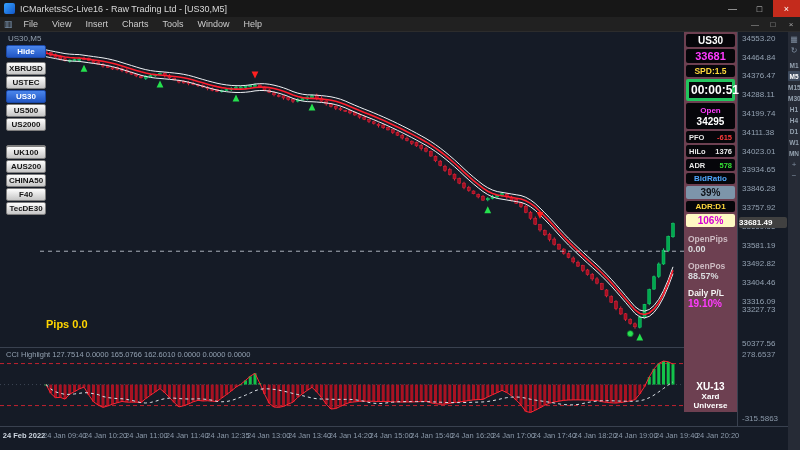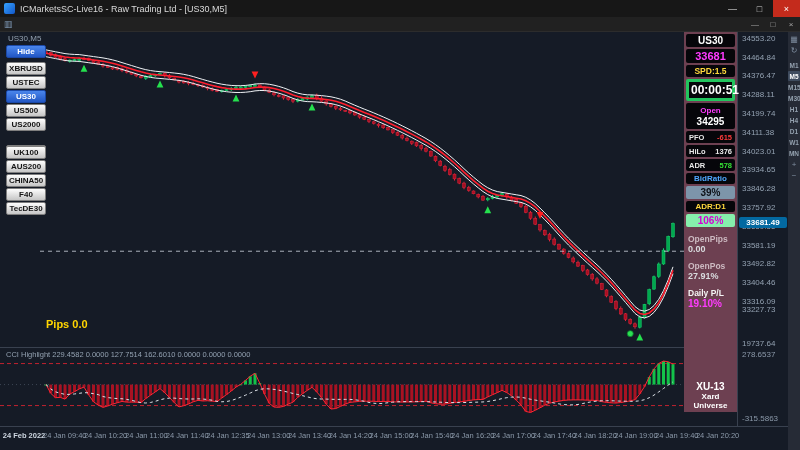--- a/index.html
+++ b/index.html
@@ -36,22 +36,22 @@
            font-size:8px;font-weight:bold;color:#141414;border:1px solid #7e7e7e;border-radius:2px;
            background:linear-gradient(#fdfdfd,#c6c6c6);display:flex;align-items:center;justify-content:center;cursor:pointer;}
   .sym-btn.selected,.sym-btn.hide{background:linear-gradient(#4a86ec,#2257c4);color:#fff;border-color:#1b49a8;}
   .sym-btn.hide{top:13px;}
   #symbol-buttons{position:absolute;left:0;top:0;width:0;height:0;}
   
   #price-scale{position:absolute;left:737px;top:0;width:51px;height:394px;background:#151b26;
                border-left:1px solid #39414f;box-sizing:border-box;cursor:ns-resize;}
   .ptick{position:absolute;left:4px;font-size:8px;color:#93a1b1;white-space:nowrap;}
   .ptick.sub{color:#8b99a9;}
-  #price-tag{position:absolute;left:1px;right:1px;background:#0369a1;color:#fff;font-size:8px;
-             font-weight:bold;text-align:center;border-radius:2px;padding:1px 0;z-index:3;}
+  #price-tag{position:absolute;left:1px;right:1px;background:#404040;color:#fff;font-size:8px;
+             font-weight:bold;text-align:left;border-radius:2px;padding:1px 0;z-index:3;}
   
   #time-axis{position:absolute;left:0;top:395px;width:788px;height:23px;background:#151b26;cursor:ew-resize;}
   .taxis-label{position:absolute;top:4px;transform:translateX(-50%);font-size:7.5px;color:#8b99a9;white-space:nowrap;}
   .taxis-label.day{color:#cdd6e0;font-weight:bold;}
   
   #tf-strip{position:absolute;left:788px;top:0;width:12px;height:418px;background:#262b36;
             display:flex;flex-direction:column;align-items:center;padding-top:3px;box-sizing:border-box;gap:2px;}
   .strip-icon{font-size:8px;line-height:9px;color:#7f8ea0;cursor:pointer;}
   #tf-list{display:flex;flex-direction:column;gap:1px;margin-top:3px;}
   .tf{width:12px;text-align:center;font-size:6.5px;font-weight:bold;color:#93a0ae;
@@ -69,21 +69,21 @@
   .pill.openblock{display:flex;flex-direction:column;line-height:11px;padding:2px;}
   .open-lab{font-size:8px;color:#ff3bff;}
   .open-val{font-size:10px;color:#ffffff;}
   .pill.kv{display:flex;justify-content:space-between;font-size:7.5px;color:#e8e8e8;padding:1.5px 3px;}
   .pill.kv .v{color:#e8e8e8;}
   .pill.kv .v.red{color:#ff3b3b;}
   .pill.kv .v.green{color:#35e035;}
   .pill.bidratio{font-size:8px;color:#4fa8ff;}
   .ratio-bar{background:#7d95aa;color:#0e1218;font-size:10px;border-radius:2px;padding:1px 0;}
   .pill.adrd1{font-size:8px;color:#ffd83d;}
-  .adr-bar{background:#86efac;color:#d400d4;font-size:10px;border-radius:2px;padding:1px 0;}
+  .adr-bar{background:#fef9c3;color:#d400d4;font-size:10px;border-radius:2px;padding:1px 0;}
   .stat{margin-top:5px;padding:0 2px;text-align:left;}
   .stat .lab{display:block;font-size:8.5px;color:#ccb9c1;}
   .stat .val{display:block;text-align:left;font-size:9px;color:#d9dbde;}
   .stat .lab.white{color:#f4f4f4;}
   .stat .val.magenta{color:#ff3bff;font-size:10px;}
   .brand{margin-top:auto;color:#ffffff;}
   .brand div{font-size:10px;}
   .brand .b2{font-size:8px;font-weight:bold;}
 </style>
 </head>
@@ -96,20 +96,29 @@
     <span class="title">ICMarketsSC-Live16 - Raw Trading Ltd - [US30,M5]</span>
     <div class="win-controls">
       <span class="wc">—</span>
       <span class="wc">□</span>
       <span class="wc close">×</span>
     </div>
   </div>
 
   <div class="menubar">
     <span class="chart-ico">▥</span>
+    <nav id="menu-items">
+        <span class="menu-item">File</span>
+        <span class="menu-item">View</span>
+        <span class="menu-item">Insert</span>
+        <span class="menu-item">Charts</span>
+        <span class="menu-item">Tools</span>
+        <span class="menu-item">Window</span>
+        <span class="menu-item">Help</span>
+      </nav>
     <div class="win-controls inner">
       <span class="wc">—</span>
       <span class="wc">□</span>
       <span class="wc">×</span>
     </div>
   </div>
 
   <div class="workspace" id="workspace">
 
     <svg id="main-chart" width="737" height="315">
@@ -545,21 +554,21 @@
         <div class="sym-btn" style="top: 72px;">US500</div>
         <div class="sym-btn" style="top: 86px;">US2000</div>
         <div class="sym-btn" style="top: 100px; margin-top: 13px;">VIX_G2</div>
         <div class="sym-btn" style="top: 114px;">UK100</div>
         <div class="sym-btn" style="top: 128px;">AUS200</div>
         <div class="sym-btn" style="top: 142px;">CHINA50</div>
         <div class="sym-btn" style="top: 156px;">F40</div>
         <div class="sym-btn" style="top: 170px;">TecDE30</div>
       </div>
     <span id="pips">Pips 0.0</span>
-    <span id="cci-label">CCI Highlight 229.4582 0.0000 127.7514 162.6010 0.0000 0.0000 0.0000</span>
+    <span id="cci-label">CCI Highlight 127.7514 0.0000 165.0766 162.6010 0.0000 0.0000 0.0000</span>
 
     <div id="info-panel">
       <div class="pill sym">US30</div>
       <div class="pill price">33681</div>
       <div class="pill spd">SPD:1.5</div>
       <div class="pill countdown">00:00:51</div>
       <div class="pill openblock">
         <span class="open-lab">Open</span>
         <span class="open-val">34295</span>
       </div>
@@ -578,21 +587,21 @@
       <div class="pill bidratio">BidRatio</div>
       <div class="ratio-bar">39%</div>
       <div class="pill adrd1">ADR:D1</div>
       <div class="adr-bar">106%</div>
       <div class="stat">
         <span class="lab">OpenPips</span>
         <span class="val">0.00</span>
       </div>
       <div class="stat">
         <span class="lab">OpenPos</span>
-        <span class="val">27.91%</span>
+        <span class="val">88.57%</span>
       </div>
       <div class="stat pl">
         <span class="lab white">Daily P/L</span>
         <span class="val magenta">19.10%</span>
       </div>
       <div class="brand">
         <div>XU-13</div>
         <div class="b2">Xard Universe</div>
       </div>
     </div>
@@ -610,21 +619,21 @@
         <span class="ptick" style="top: 114.549px;">34023.01</span>
         <span class="ptick" style="top: 133.355px;">33934.65</span>
         <span class="ptick" style="top: 152.163px;">33846.28</span>
         <span class="ptick" style="top: 170.97px;">33757.92</span>
         <span class="ptick" style="top: 189.778px;">33669.55</span>
         <span class="ptick" style="top: 208.585px;">33581.19</span>
         <span class="ptick" style="top: 227.393px;">33492.82</span>
         <span class="ptick" style="top: 246.199px;">33404.46</span>
         <span class="ptick" style="top: 265.008px;">33316.09</span>
         <span class="ptick" style="top: 273px;">33227.73</span>
-        <span class="ptick" style="top: 306.833px;">19737.64</span>
+        <span class="ptick" style="top: 306.833px;">50377.56</span>
       </div>
 
     <div id="time-axis">
         <span class="taxis-label day" style="left: 24px;">24 Feb 2022</span>
         <span class="taxis-label" style="left: 64.8px;">24 Jan 09:40</span>
         <span class="taxis-label" style="left: 105.6px;">24 Jan 10:20</span>
         <span class="taxis-label" style="left: 146.4px;">24 Jan 11:00</span>
         <span class="taxis-label" style="left: 187.2px;">24 Jan 11:40</span>
         <span class="taxis-label" style="left: 228px;">24 Jan 12:35</span>
         <span class="taxis-label" style="left: 268.8px;">24 Jan 13:00</span>

